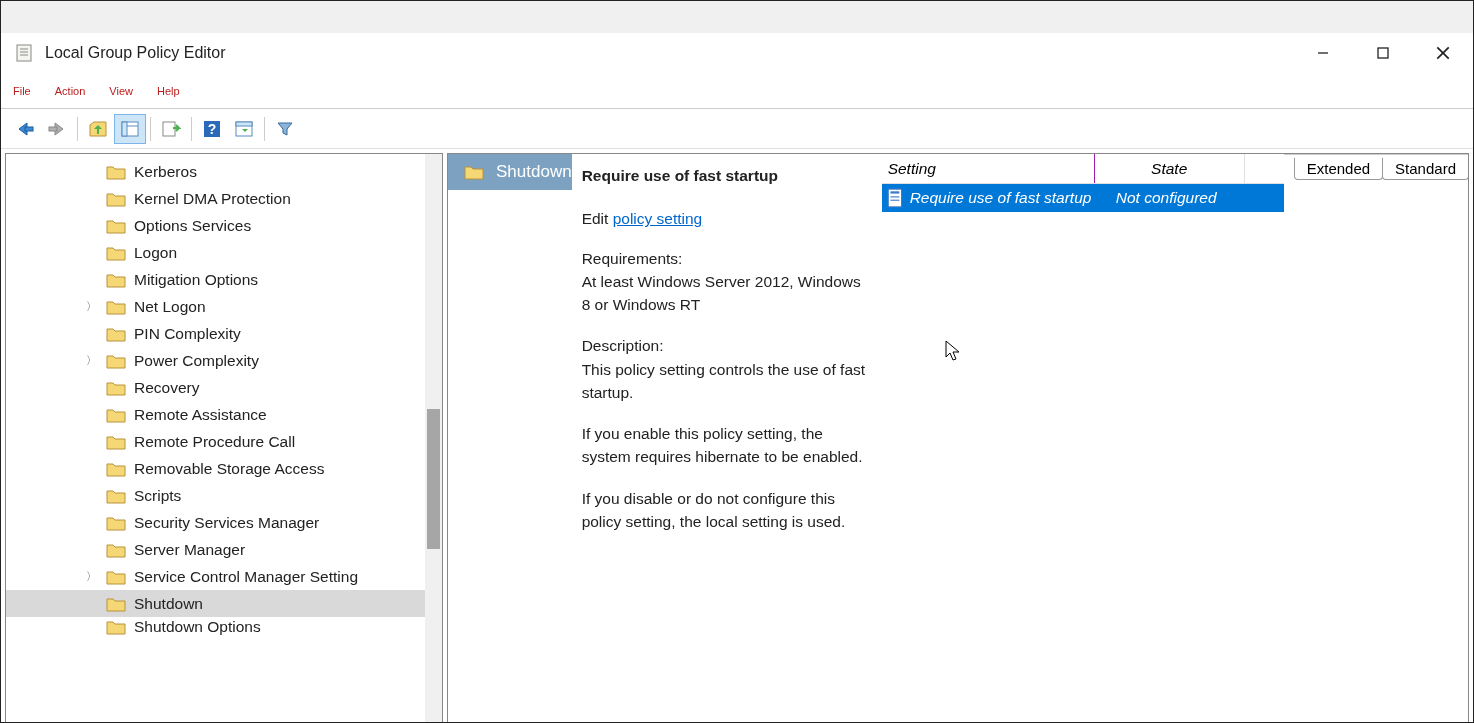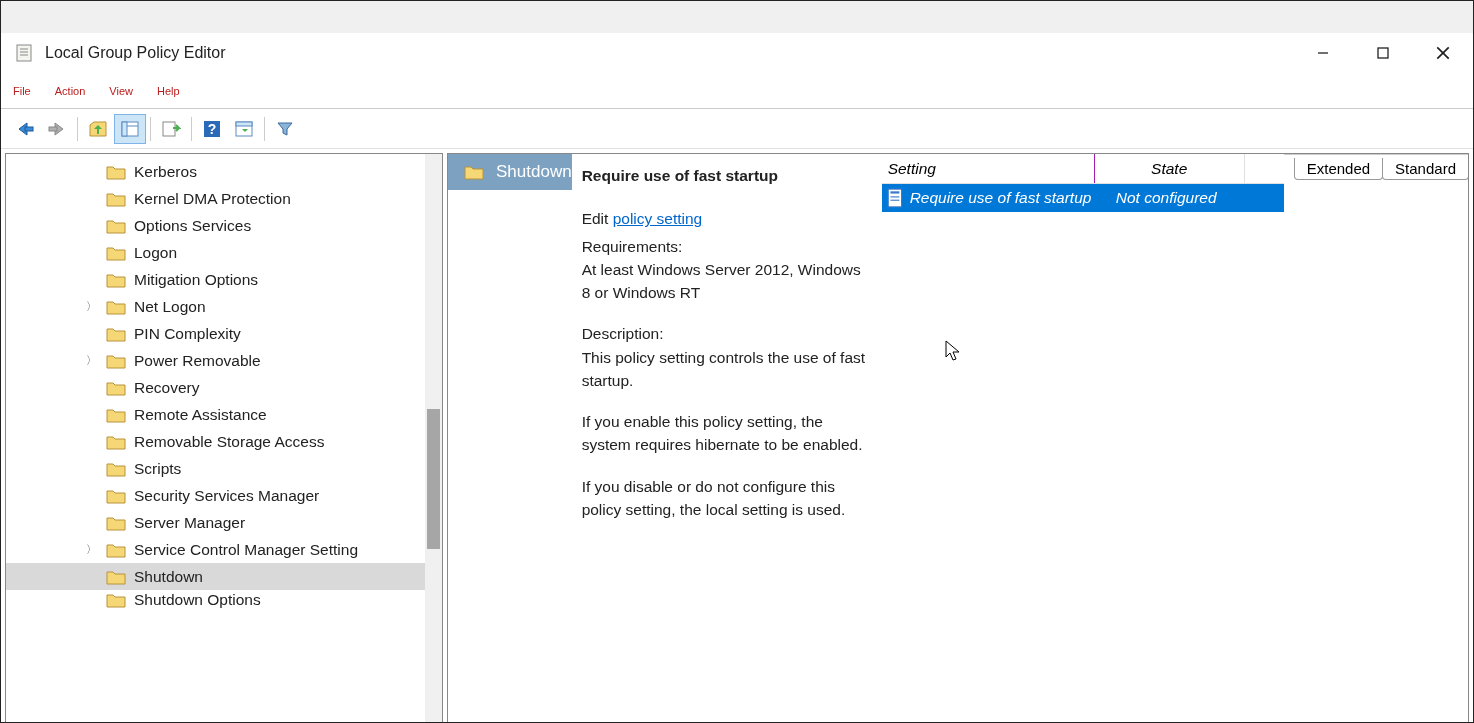--- a/index.html
+++ b/index.html
@@ -214,21 +214,21 @@
       background: #fff;
       margin-top: -36px;
       padding-top: 46px;
       z-index: 1;
     }
     .desc-pane .policy-title {
       font-weight: bold;
       margin-bottom: 20px;
     }
     .desc-pane .edit-line {
-      margin-bottom: 4px;
+      margin-bottom: 16px;
     }
     .desc-pane a {
       color: #0066cc;
       text-decoration: underline;
     }
     .desc-pane p {
       margin-bottom: 18px;
     }
     .settings-pane {
       flex: 1;
@@ -469,33 +469,39 @@
           <svg class="folder" viewBox="0 0 20 16">
             <path d="M1 3 L7 3 L9 5 L19 5 L19 15 L1 15 Z" fill="#f5d776" stroke="#b8923a"></path>
           </svg>
           <span class="label">PIN Complexity</span>
         </div>
         <div class="tree-item hasexp">
           <span class="expander">〉</span>
           <svg class="folder" viewBox="0 0 20 16">
             <path d="M1 3 L7 3 L9 5 L19 5 L19 15 L1 15 Z" fill="#f5d776" stroke="#b8923a"></path>
           </svg>
-          <span class="label">Power Removable</span>
+          <span class="label">Power Complexity</span>
         </div>
         <div class="tree-item">
           <svg class="folder" viewBox="0 0 20 16">
             <path d="M1 3 L7 3 L9 5 L19 5 L19 15 L1 15 Z" fill="#f5d776" stroke="#b8923a"></path>
           </svg>
           <span class="label">Recovery</span>
         </div>
         <div class="tree-item">
           <svg class="folder" viewBox="0 0 20 16">
             <path d="M1 3 L7 3 L9 5 L19 5 L19 15 L1 15 Z" fill="#f5d776" stroke="#b8923a"></path>
           </svg>
           <span class="label">Remote Assistance</span>
+        </div>
+        <div class="tree-item">
+          <svg class="folder" viewBox="0 0 20 16">
+            <path d="M1 3 L7 3 L9 5 L19 5 L19 15 L1 15 Z" fill="#f5d776" stroke="#b8923a"></path>
+          </svg>
+          <span class="label">Remote Procedure Call</span>
         </div>
         <div class="tree-item">
           <svg class="folder" viewBox="0 0 20 16">
             <path d="M1 3 L7 3 L9 5 L19 5 L19 15 L1 15 Z" fill="#f5d776" stroke="#b8923a"></path>
           </svg>
           <span class="label">Removable Storage Access</span>
         </div>
         <div class="tree-item">
           <svg class="folder" viewBox="0 0 20 16">
             <path d="M1 3 L7 3 L9 5 L19 5 L19 15 L1 15 Z" fill="#f5d776" stroke="#b8923a"></path>

